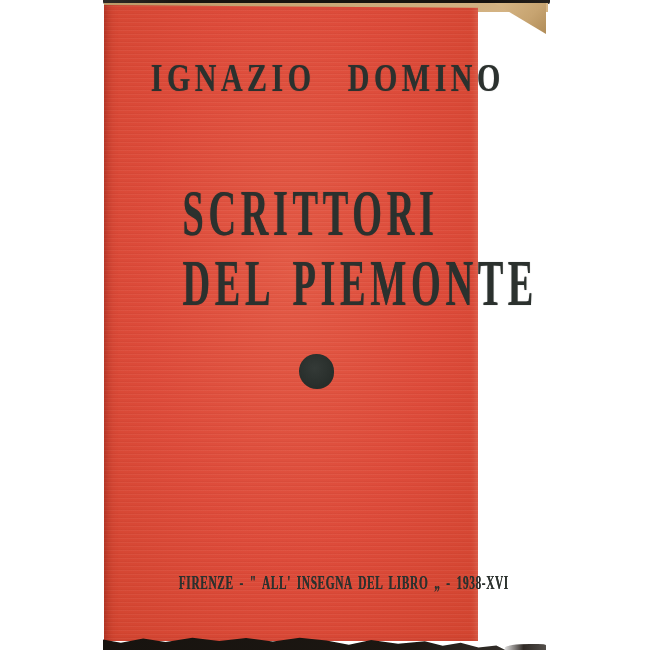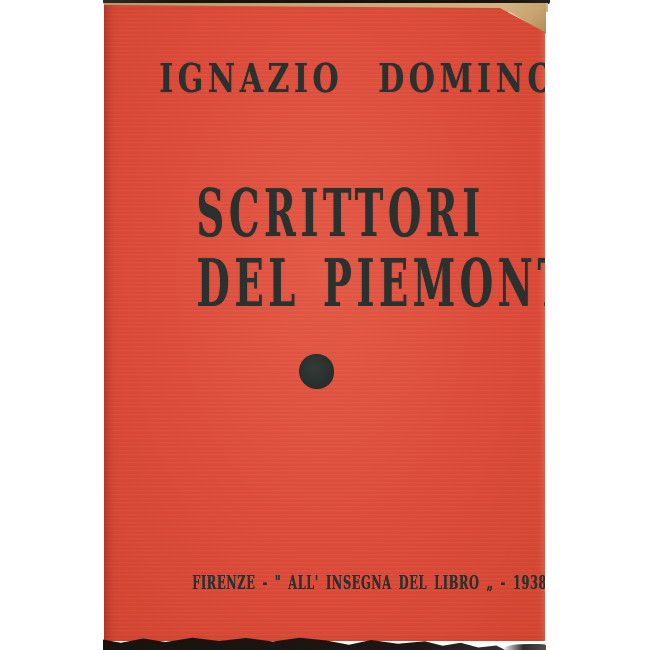--- a/index.html
+++ b/index.html
@@ -33,26 +33,27 @@
     background:linear-gradient(90deg,#bb9a68 0%,#cbaa79 55%,#d6b585 100%);
   }
   
   .corner-chip{
     position:absolute;left:494px;top:3px;width:52px;height:31px;
     background:linear-gradient(135deg,#d8b887 0%,#c7a471 60%,#b08c58 100%);
     clip-path:polygon(0 0,100% 0,100% 100%);
   }
   
   .cover{
-    position:absolute;left:104px;top:5px;width:441px;height:636px;
+    position:absolute;left:104px;top:5px;width:374px;height:636px;
     background:
       repeating-linear-gradient(180deg, rgba(130,25,12,.05) 0 1px, rgba(255,240,230,.05) 1px 2px, rgba(0,0,0,0) 2px 4px),
       radial-gradient(ellipse at 50% 42%, #e35a46 0%, var(--cover-red) 55%, #d24530 100%);
     clip-path:polygon(0px 0px, 396px 3px, 441px 27px, 441px 636px, 0px 636px);
     box-shadow:inset 7px 0 12px -7px rgba(90,10,5,.55), inset -6px 0 10px -7px rgba(255,225,205,.35);
+    font-family:Liberation Serif, serif;
   }
   .cover-text{
     position:absolute;left:0;width:100%;
     text-align:center;color:var(--ink);
     font-weight:700;line-height:1;white-space:nowrap;
     transform-origin:50% 0;
   }
   .author{
     top:53px;font-size:40px;
     letter-spacing:6px;word-spacing:27px;

